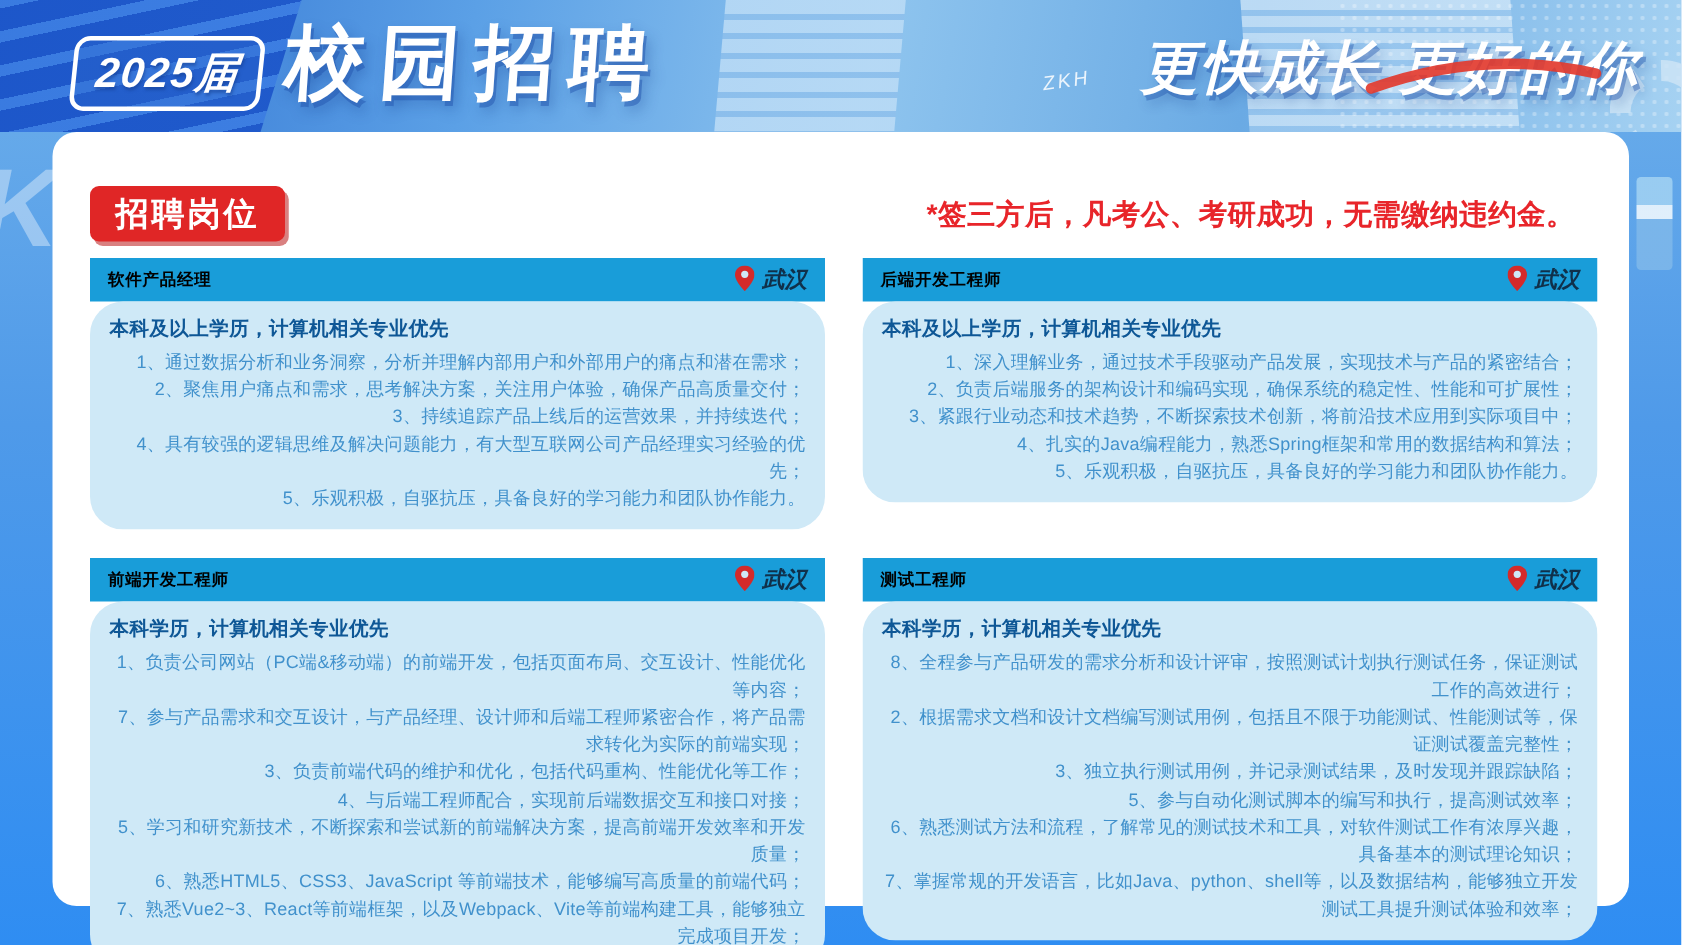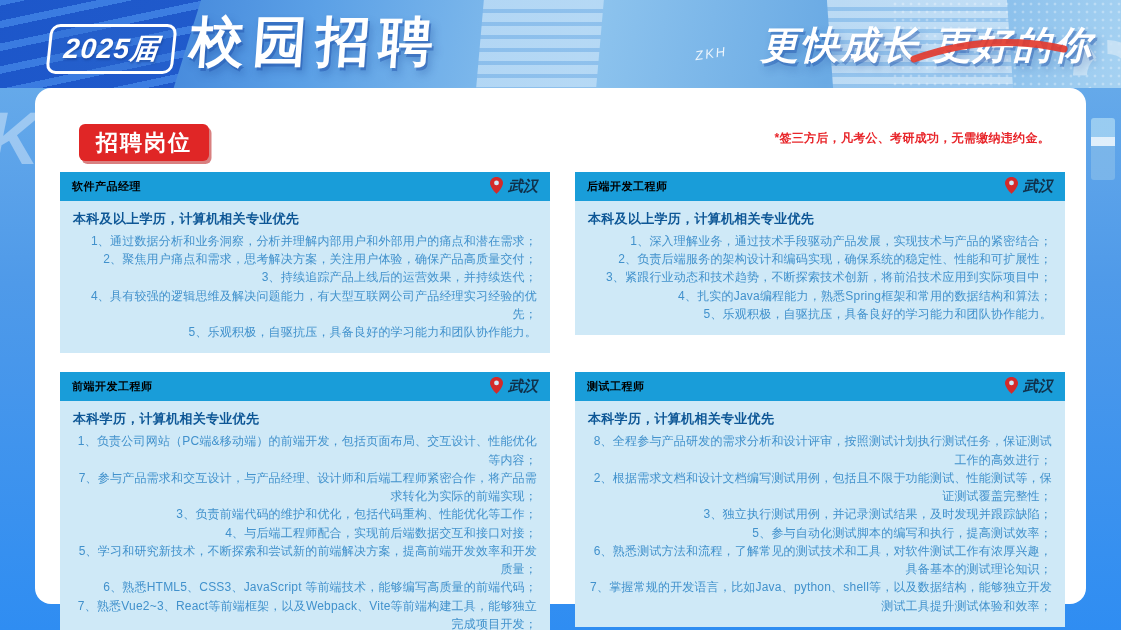--- a/index.html
+++ b/index.html
@@ -70,40 +70,40 @@
   }
   
   .main-card{
     position:absolute; left:35px; top:88px; width:1051px; height:516px;
     background:#ffffff; border-radius:16px; z-index:1;
   }
   .section-badge{
     position:absolute; left:25px; top:36px; height:37px; padding:0 17px;
     display:flex; align-items:center; border-radius:6px;
     background:var(--accent-red,#e02626); color:#fff; font-size:22px; font-weight:bold;
-    letter-spacing:2px; box-shadow:2.5px 3px 0 rgba(186,24,24,.55);margin-left:19px;
+    letter-spacing:2px; box-shadow:2.5px 3px 0 rgba(186,24,24,.55);
   }
   .note{
     position:absolute; right:36px; top:42px; color:var(--note-red,#e8252a);
-    font-size:12px; font-weight:bold; letter-spacing:.3px;
+    font-size:19px; font-weight:bold; letter-spacing:.3px;
   }
   .jobs-grid{
     position:absolute; left:25px; top:84px; width:1005px;
     display:grid; grid-template-columns:1fr 1fr; column-gap:25px; row-gap:19px;
     align-items:start;
   }
   .job-card{overflow:hidden;}
   .job-header{
     height:29px; background:var(--header-blue,#199dd9);
     display:flex; align-items:center; justify-content:space-between; padding:0 12px;
   }
   .job-title{color:#000000; font-weight:bold; font-size:11px; letter-spacing:.5px;}
   .job-loc{display:flex; align-items:flex-start; gap:5px; color:#10304a; font-weight:bold; font-size:15px;font-style:italic;}
   .pin{display:inline-block; line-height:0;}
-  .job-body{background:var(--body-blue,#cfe9f7); padding:9px 13px 12px;}
+  .job-body{background:var(--body-blue,#cfe9f7); padding:9px 13px 12px;border-radius:22px;}
   .job-req{color:var(--req-color,#0e5796); font-weight:bold; font-size:13px; margin:0 0 4px; letter-spacing:.3px;}
   .job-items{margin:0; padding:0; list-style:none;text-align:right;}
   .job-item{color:var(--item-color,#4191cc); font-size:12px; line-height:1.52; letter-spacing:.2px;}
 </style>
 </head>
 <body>
 
 <div class="page">
 
   <div class="header-band">

